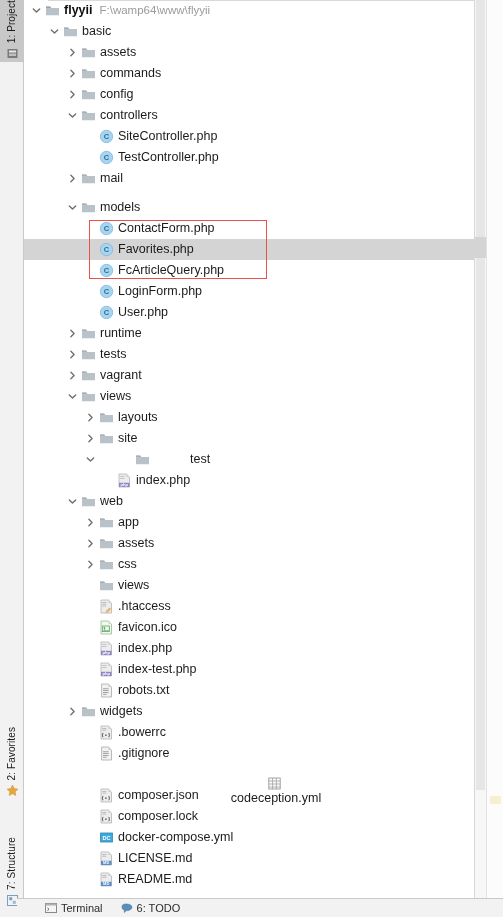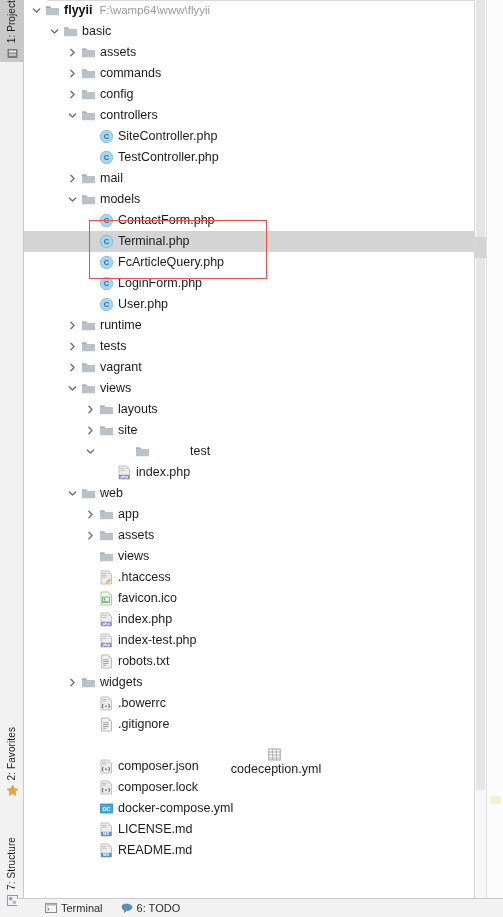--- a/index.html
+++ b/index.html
@@ -358,21 +358,21 @@
               </svg>
             </span>
             <span class="node-icon">
               <svg width="15" height="15" viewBox="0 0 15 15">
                 <path d="M1 3.6 h4.1 l1.1 1.3 h7.8 v7.3 h-13 z" fill="#b9c1c9"></path>
                 <path d="M1 3.6 h4.1 l1.1 1.3 h-5.2 z" fill="#a6b0ba"></path>
               </svg>
             </span>
             <span class="node-label">mail</span>
           </div>
-          <div class="row" style="padding-left: 42px;">
+          <div class="row" style="padding-left: 42px; margin-top: 8px;">
             <span class="twisty">
               <svg width="9" height="9" viewBox="0 0 9 9">
                 <path d="M1.3 2.9 L4.5 6.1 L7.7 2.9" fill="none" stroke="#6e6e6e" stroke-width="1.35" stroke-linecap="round" stroke-linejoin="round"></path>
               </svg>
             </span>
             <span class="node-icon">
               <svg width="15" height="15" viewBox="0 0 15 15">
                 <path d="M1 3.6 h4.1 l1.1 1.3 h7.8 v7.3 h-13 z" fill="#b9c1c9"></path>
                 <path d="M1 3.6 h4.1 l1.1 1.3 h-5.2 z" fill="#a6b0ba"></path>
               </svg>
@@ -392,21 +392,21 @@
           </div>
           <div class="row selected" style="padding-left: 60px;">
             <span class="twisty empty"></span>
             <span class="node-icon">
               <svg width="15" height="15" viewBox="0 0 15 15">
                 <circle cx="7.5" cy="7.5" r="6.2" fill="#a8d4ef"></circle>
                 <circle cx="7.5" cy="7.5" r="6.2" fill="none" stroke="#7ab8e0" stroke-width="0.8"></circle>
                 <text x="7.5" y="10.4" font-size="7.5" font-family="Liberation Sans, sans-serif" text-anchor="middle" fill="#2b6d96" font-weight="bold">C</text>
               </svg>
             </span>
-            <span class="node-label">Terminal.php</span>
+            <span class="node-label">Favorites.php</span>
           </div>
           <div class="row" style="padding-left: 60px;">
             <span class="twisty empty"></span>
             <span class="node-icon">
               <svg width="15" height="15" viewBox="0 0 15 15">
                 <circle cx="7.5" cy="7.5" r="6.2" fill="#a8d4ef"></circle>
                 <circle cx="7.5" cy="7.5" r="6.2" fill="none" stroke="#7ab8e0" stroke-width="0.8"></circle>
                 <text x="7.5" y="10.4" font-size="7.5" font-family="Liberation Sans, sans-serif" text-anchor="middle" fill="#2b6d96" font-weight="bold">C</text>
               </svg>
             </span>
@@ -580,20 +580,34 @@
                 <path d="M2.9 1.3 L6.1 4.5 L2.9 7.7" fill="none" stroke="#6e6e6e" stroke-width="1.35" stroke-linecap="round" stroke-linejoin="round"></path>
               </svg>
             </span>
             <span class="node-icon">
               <svg width="15" height="15" viewBox="0 0 15 15">
                 <path d="M1 3.6 h4.1 l1.1 1.3 h7.8 v7.3 h-13 z" fill="#b9c1c9"></path>
                 <path d="M1 3.6 h4.1 l1.1 1.3 h-5.2 z" fill="#a6b0ba"></path>
               </svg>
             </span>
             <span class="node-label">assets</span>
+          </div>
+          <div class="row" style="padding-left: 60px;">
+            <span class="twisty">
+              <svg width="9" height="9" viewBox="0 0 9 9">
+                <path d="M2.9 1.3 L6.1 4.5 L2.9 7.7" fill="none" stroke="#6e6e6e" stroke-width="1.35" stroke-linecap="round" stroke-linejoin="round"></path>
+              </svg>
+            </span>
+            <span class="node-icon">
+              <svg width="15" height="15" viewBox="0 0 15 15">
+                <path d="M1 3.6 h4.1 l1.1 1.3 h7.8 v7.3 h-13 z" fill="#b9c1c9"></path>
+                <path d="M1 3.6 h4.1 l1.1 1.3 h-5.2 z" fill="#a6b0ba"></path>
+              </svg>
+            </span>
+            <span class="node-label">css</span>
           </div>
           <div class="row" style="padding-left: 60px;">
             <span class="twisty empty"></span>
             <span class="node-icon">
               <svg width="15" height="15" viewBox="0 0 15 15">
                 <path d="M1 3.6 h4.1 l1.1 1.3 h7.8 v7.3 h-13 z" fill="#b9c1c9"></path>
                 <path d="M1 3.6 h4.1 l1.1 1.3 h-5.2 z" fill="#a6b0ba"></path>
               </svg>
             </span>
             <span class="node-label">views</span>

